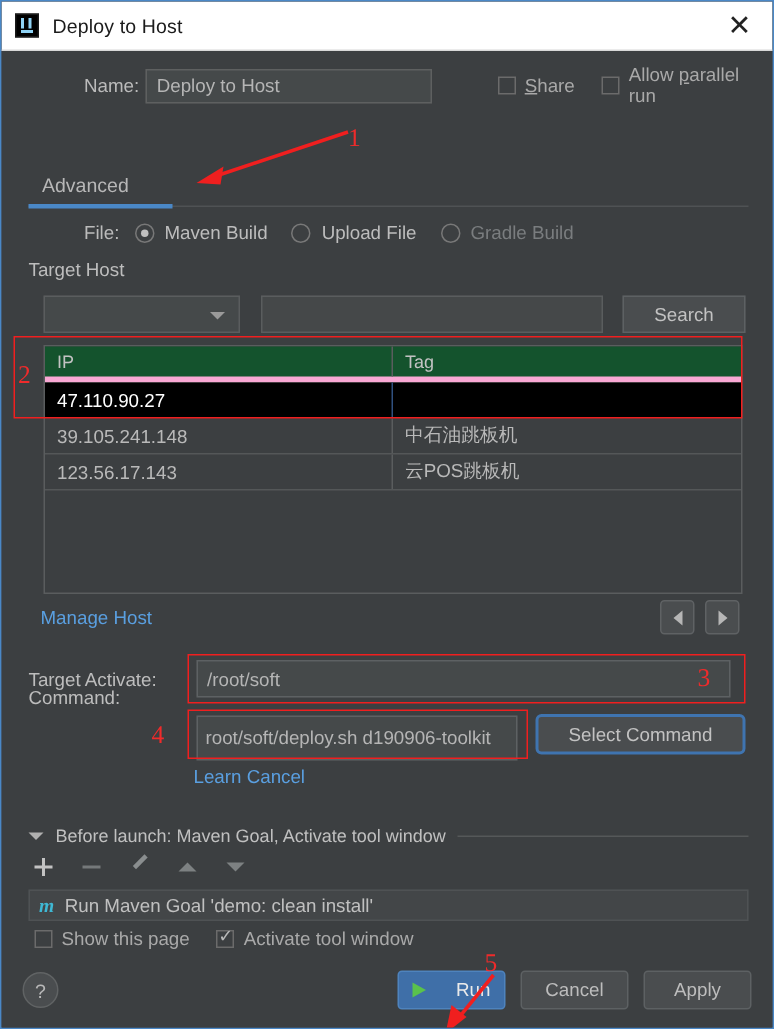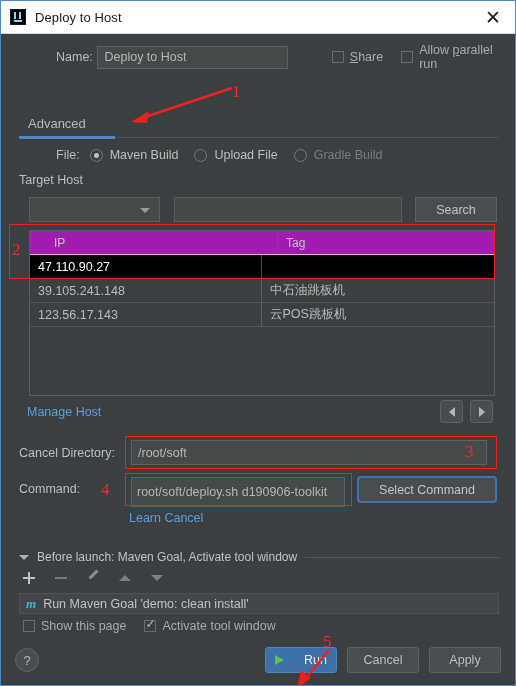--- a/index.html
+++ b/index.html
@@ -192,21 +192,21 @@
   }
 
   
   #host-table {
     position: absolute; left: 28px; top: 196px;
     width: 466px; height: 166px;
     border: 1px solid #5a5d5e;
     background: #3c3f41;
   }
   .trow { display: flex; height: 24px; align-items: stretch; }
-  .thead { background: #a21caf; border-bottom: 1px solid #f9a8d4; padding-left: 16px; }
+  .thead { background: #14532d; border-bottom: 4px solid #f9a8d4; }
   .tc-ip { width: 232px; border-right: 1px solid #5a5d5e; display: flex; align-items: center; padding-left: 8px; }
   .tc-tag { flex: 1 1 auto; display: flex; align-items: center; padding-left: 8px; }
   .thead .tc-ip, .thead .tc-tag { font-size: 12px; color: #c3c3c3; }
   .tbody-row { border-bottom: 1px solid #545758; }
   .tbody-row .tc-ip, .tbody-row .tc-tag { font-size: 12.5px; color: #b9b9b9; }
   .tbody-row.selected { background: #000000; }
   .tbody-row.selected .tc-ip, .tbody-row.selected .tc-tag { color: #ffffff; border-right-color: #2f4f86; }
   .tbody-row.selected .tc-ip { border-right: 1px solid #30507f; }
   #table-filler { height: 70px; }
 
@@ -234,21 +234,21 @@
   #td-label { position: absolute; left: 18px; top: 412px; font-size: 12.5px; color: #bdbdbd; }
   #td-input {
     position: absolute; left: 130px; top: 406px;
     width: 356px; height: 25px;
     background: #45494a; border: 1px solid #5d6163;
     color: #b5b5b5; font-size: 12.5px; padding: 0 6px;
     font-family: "Liberation Sans", sans-serif; outline: none;
   }
 
   
-  #cmd-label { position: absolute; left: 18px; top: 448px; font-size: 12.5px; color: #bdbdbd; }
+  #cmd-label { position: absolute; left: 18px; top: 424px; font-size: 12.5px; color: #bdbdbd; }
   #cmd-input {
     position: absolute; left: 130px; top: 443px;
     width: 214px; height: 25px;
     background: #45494a; border: 1px solid #5d6163;
     color: #b5b5b5; font-size: 12.5px; padding: 14px 5px;
     font-family: "Liberation Sans", sans-serif; outline: none;
   }
   #select-command {
     position: absolute; left: 356px; top: 442px;
     width: 140px; height: 27px;
@@ -455,21 +455,21 @@
     <div id="manage-host">Manage Host</div>
     <div id="nav-arrows">
       <div class="nav-btn">
           <span class="tri-l"></span>
         </div>
       <div class="nav-btn">
           <span class="tri-r"></span>
         </div>
     </div>
 
-    <div id="td-label">Cancel Directory:</div>
+    <div id="td-label">Target Activate:</div>
     <input id="td-input" value="/root/soft" style="">
 
     <div id="cmd-label">Command:</div>
     <input id="cmd-input" value="root/soft/deploy.sh d190906-toolkit" style="">
     <button id="select-command">Select Command</button>
     <div id="learn-sample">Learn Cancel</div>
 
     <div id="bl-header">
       <span id="bl-caret"></span>
       <span id="bl-text">Before launch: Maven Goal, Activate tool window</span>

